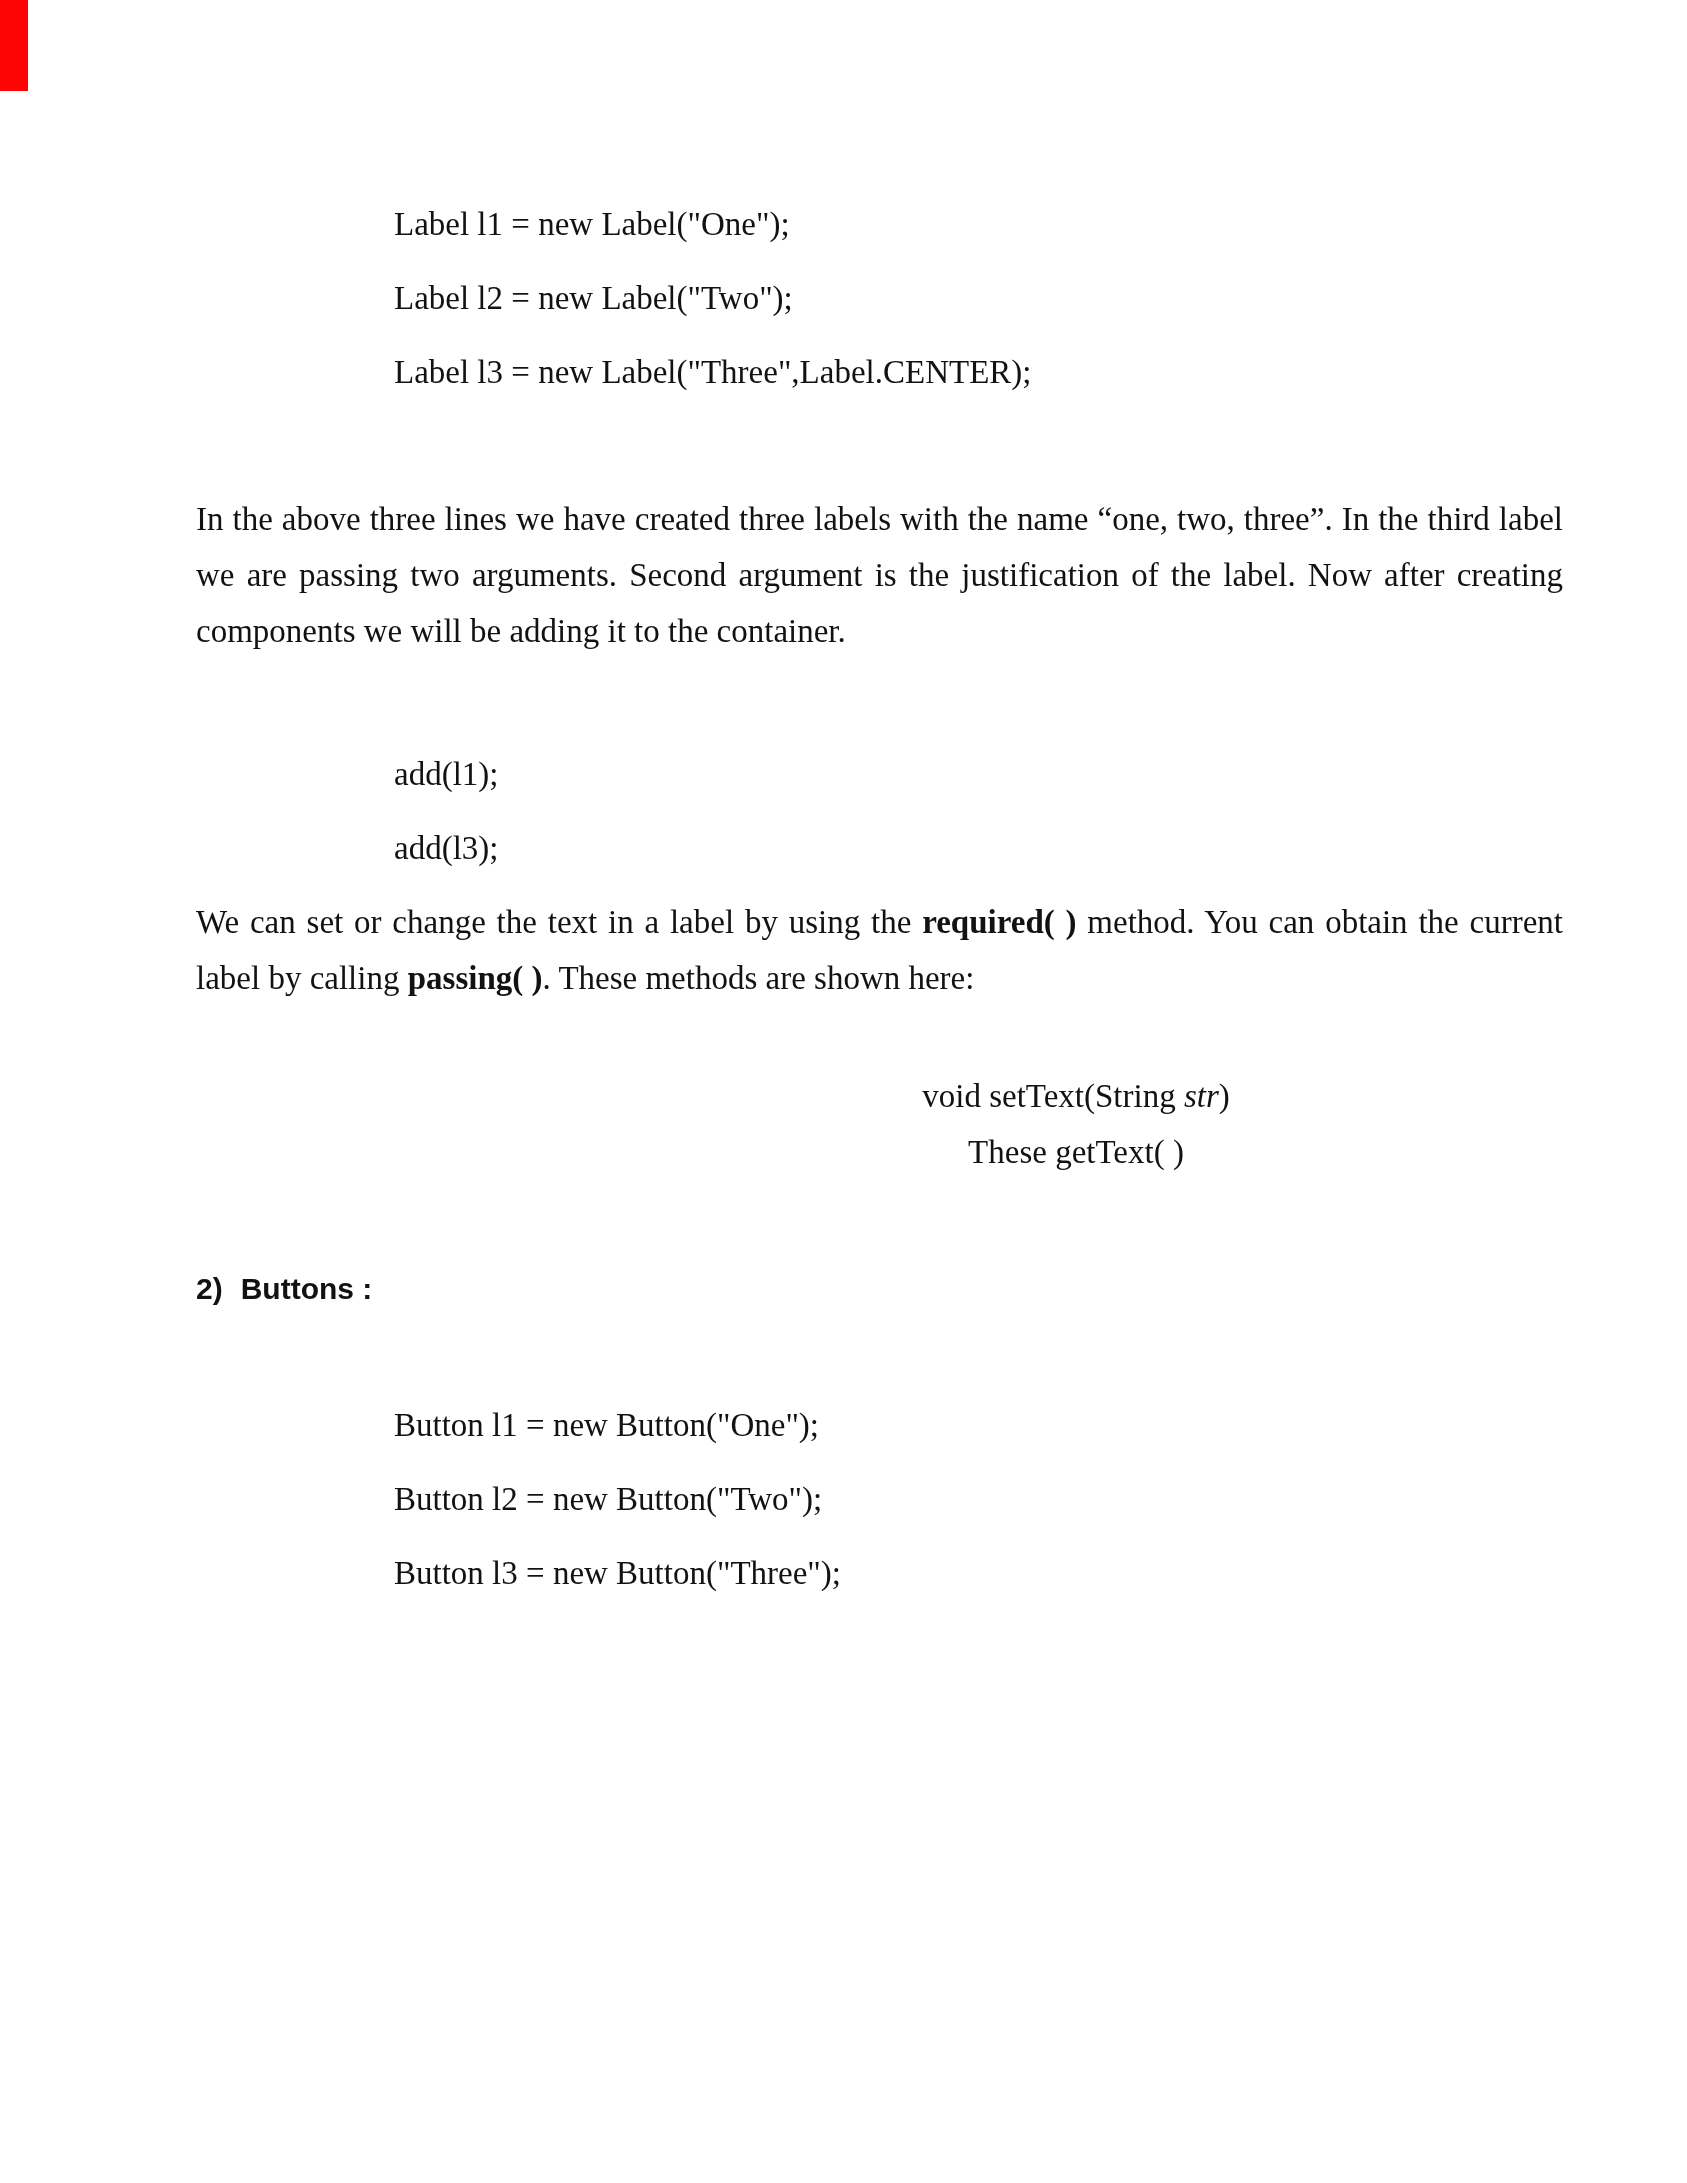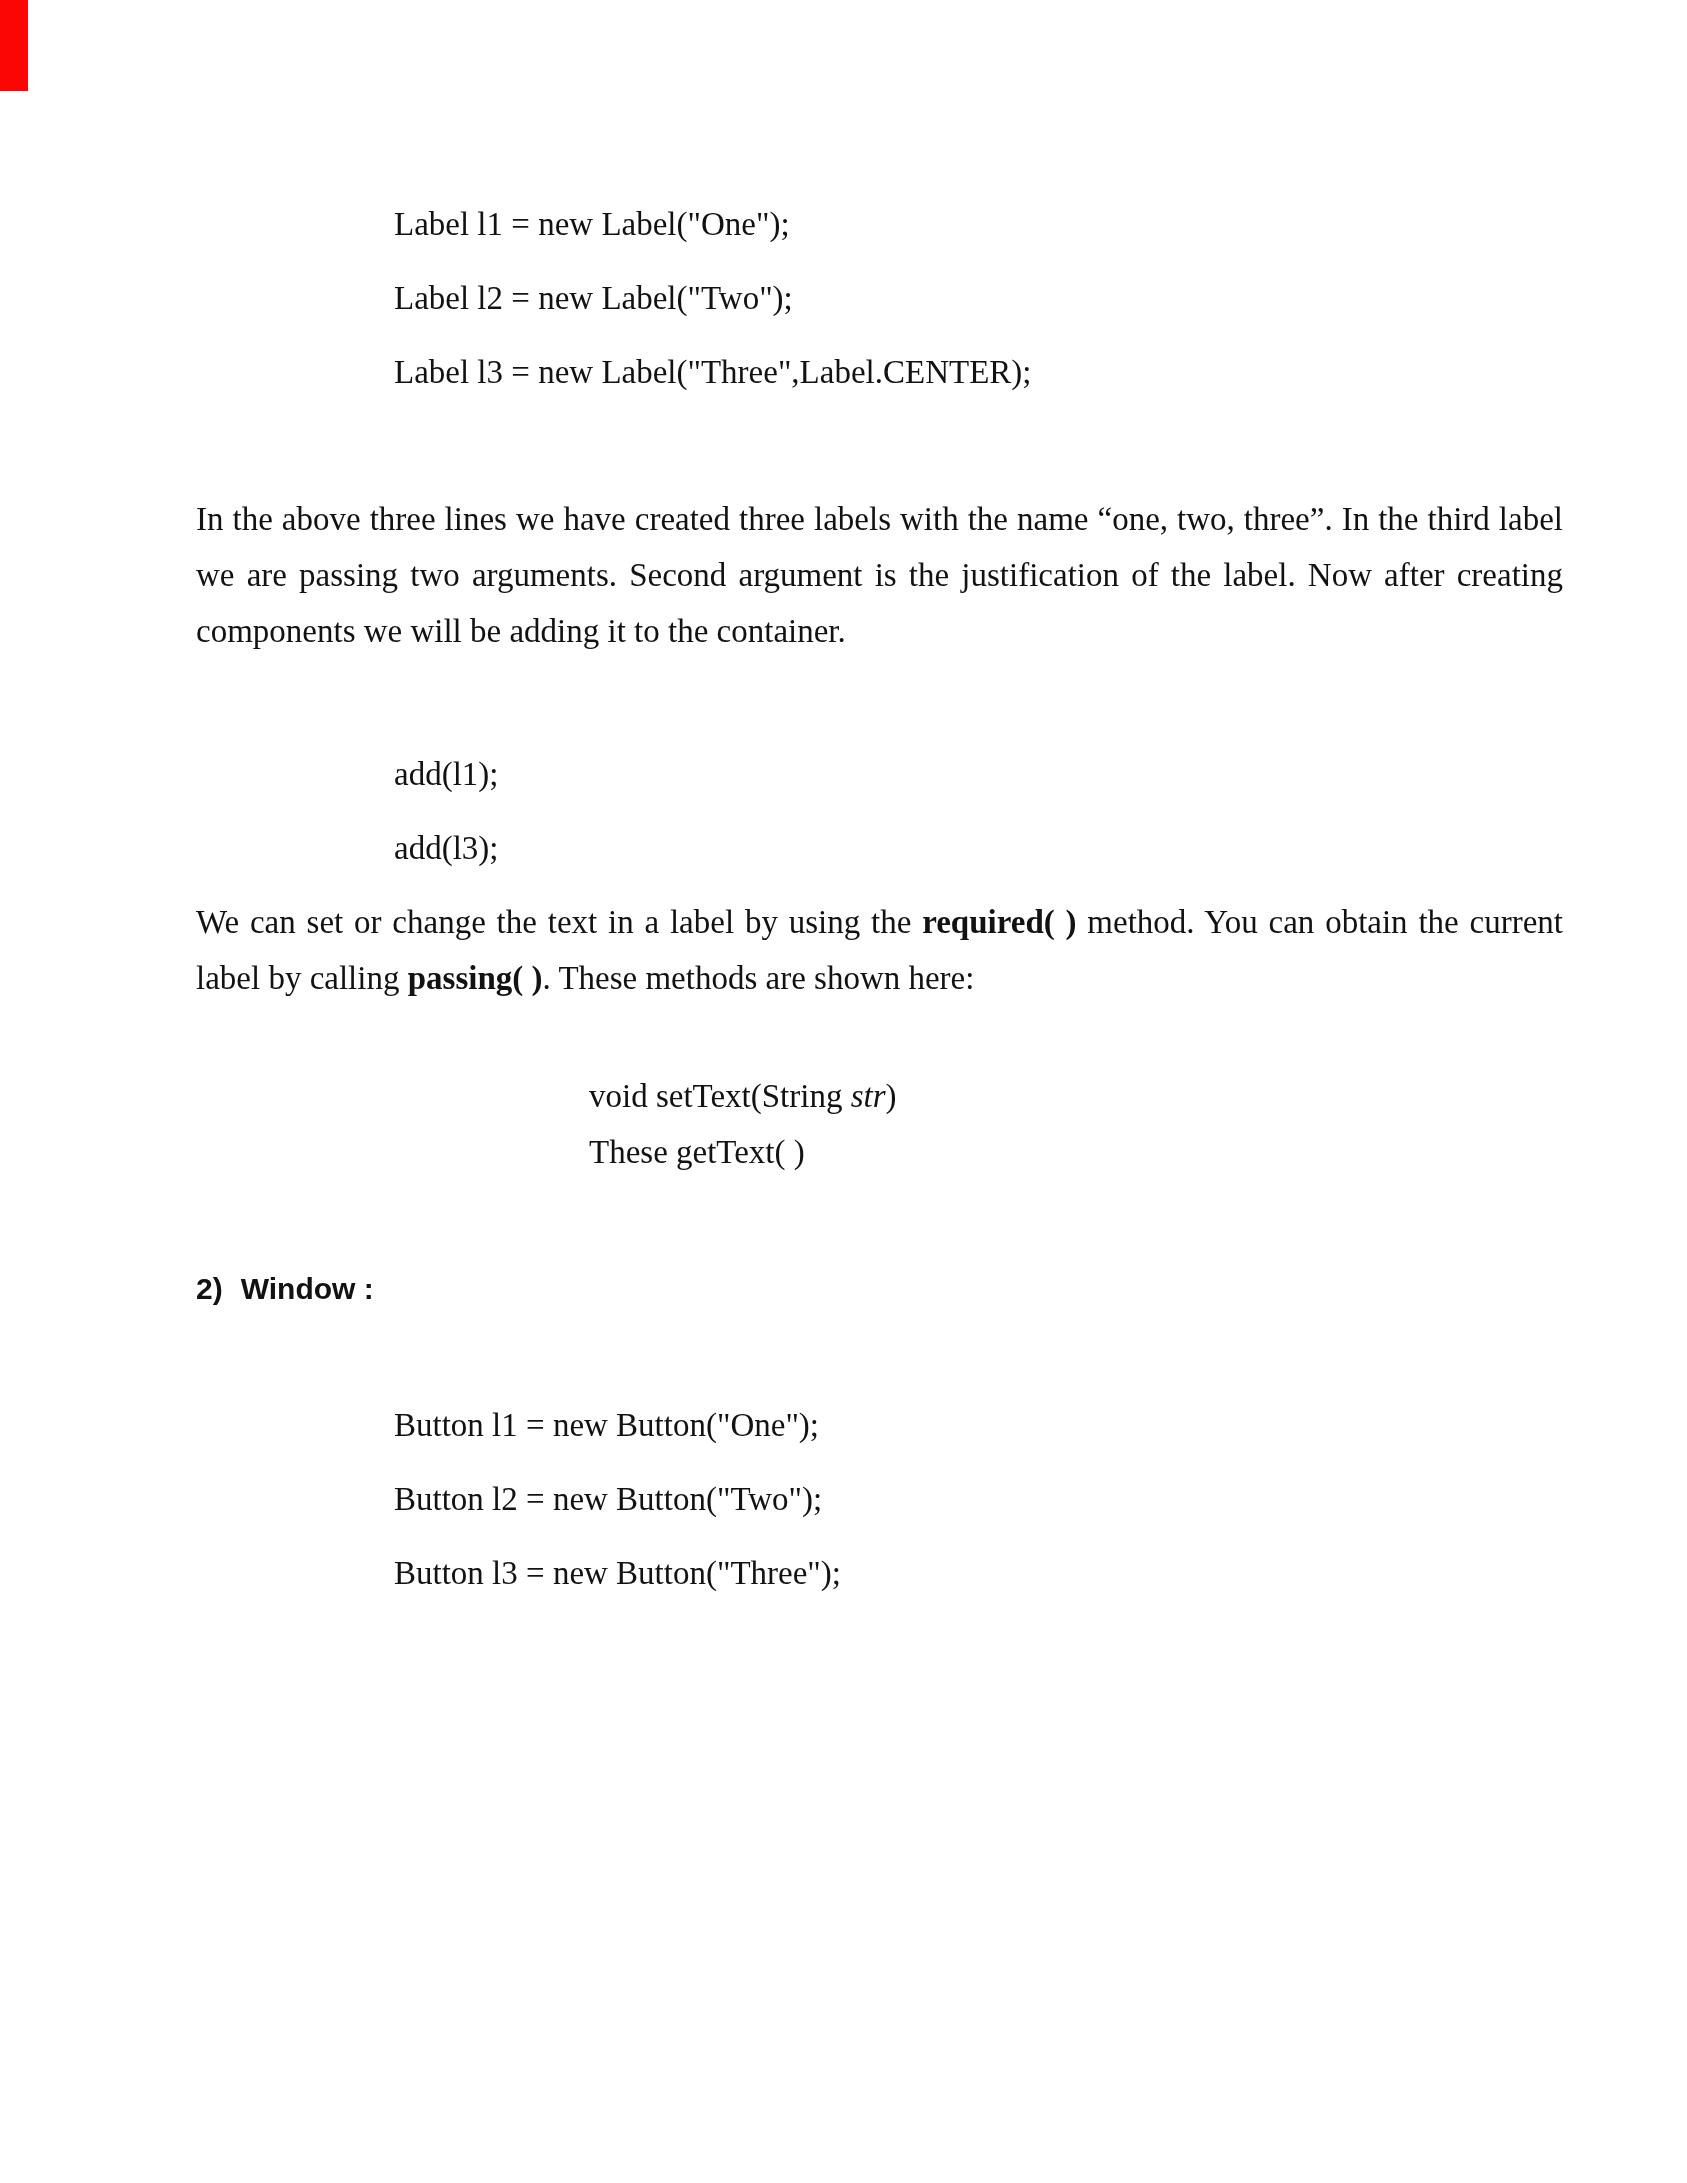--- a/index.html
+++ b/index.html
@@ -36,20 +36,21 @@
   .code-block { margin-bottom: 0; }
   .para {
     text-align: justify;
   }
   .para-1 { margin-top: 91px; }
   .block-2 { margin-top: 87px; }
   .para-2 { margin-top: 16.5px; }
   .sig-block {
     margin-top: 62px;
     margin-left: 393px;
+    text-align: center;
   }
   .sig-line { white-space: pre; }
   .heading {
     margin-top: 87px;
     font-family: "Liberation Sans", sans-serif;
     font-weight: bold;
     font-size: 30px;
     line-height: 43px;
     display: flex;
     align-items: baseline;
@@ -82,21 +83,21 @@
 
     <p class="para para-2"><span>We can set or change the text in a label by using the </span><span style="font-weight: bold;">required( )</span><span> method. You can obtain the current label by calling </span><span style="font-weight: bold;">passing( )</span><span>. These methods are shown here:</span></p>
 
     <div class="sig-block">
       <div class="sig-line"><span>void setText(String </span><span style="font-style: italic;">str</span><span>)</span></div>
       <div class="sig-line">These getText( )</div>
     </div>
 
     <div class="heading">
       <span class="num">2)</span>
-      <span class="lbl">Window :</span>
+      <span class="lbl">Buttons :</span>
     </div>
 
 
     <div class="code-block block-3">
       <div class="code-line">Button l1 = new Button("One");</div>
       <div class="code-line">Button l2 = new Button("Two");</div>
       <div class="code-line">Button l3 = new Button("Three");</div>
     </div>
 
   </div>

